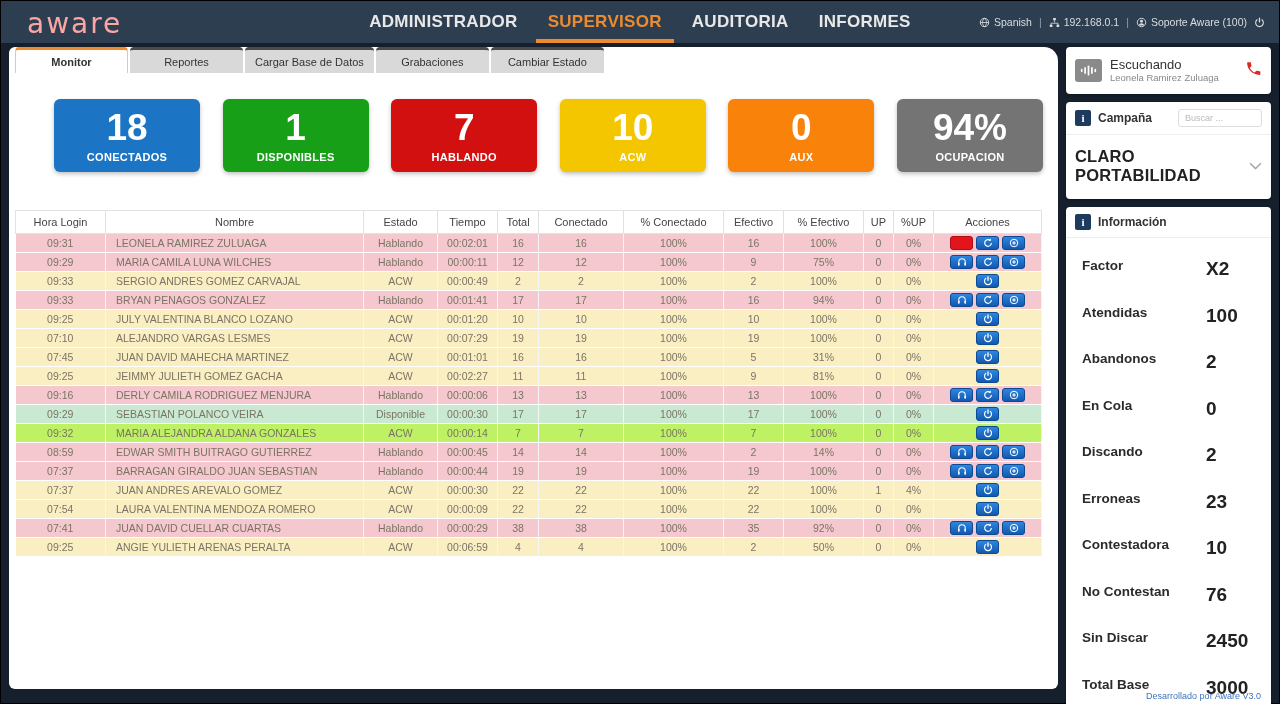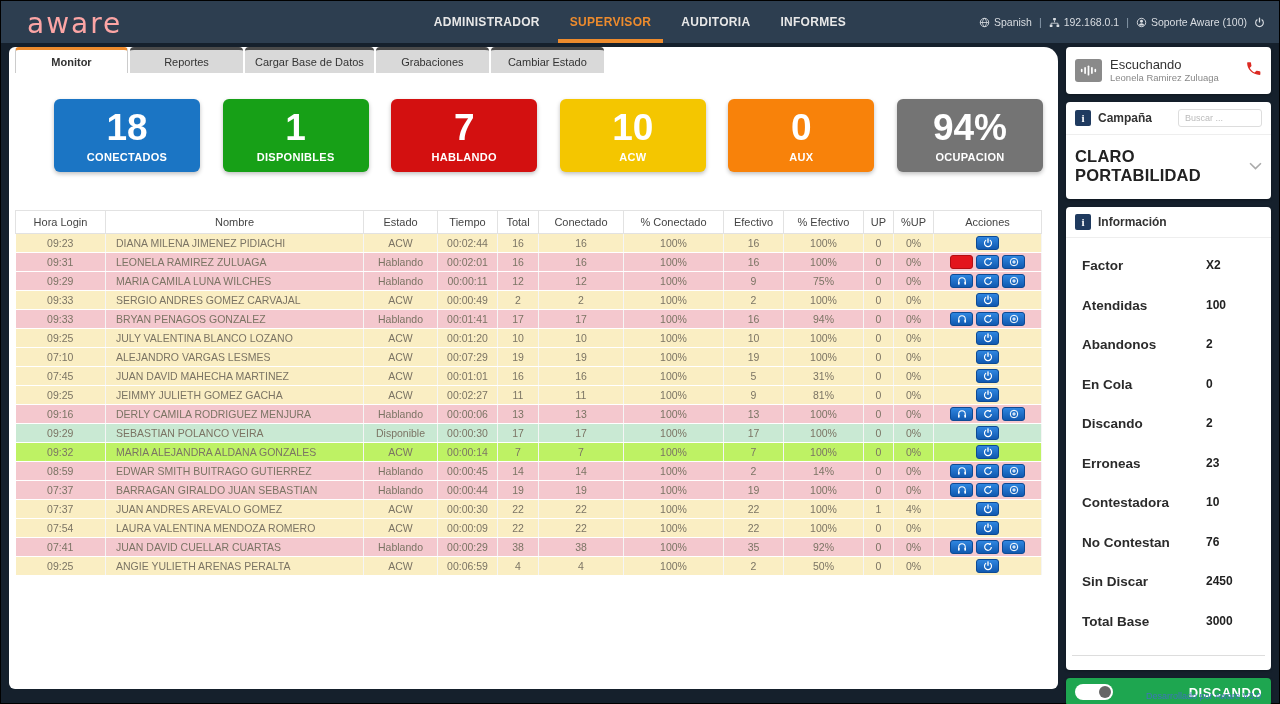--- a/index.html
+++ b/index.html
@@ -4,21 +4,21 @@
 <style>
   * { margin:0; padding:0; box-sizing:border-box; }
   html,body { width:1280px; height:704px; }
   body { font-family:"Liberation Sans", sans-serif; background:#15202c; overflow:hidden; }
   .page { width:1280px; height:704px; background:#15202c; border:1px solid #000; display:flex; flex-direction:column; }
 
   
   .topbar { height:42px; background:#2d3e50; display:flex; align-items:stretch; position:relative; flex-shrink:0; }
   .logo { color:#fca5a5; font-size:28px; letter-spacing:2px; padding:2px 0 0 26px; display:flex; align-items:center; font-family:"DejaVu Sans", sans-serif; }
   .nav { position:absolute; left:0; right:0; top:0; bottom:0; display:flex; justify-content:center; gap:30px; }
-  .nav-item { color:#e8e8e8; font-size:12px; font-weight:bold; letter-spacing:.3px; display:flex; align-items:center; position:relative; cursor:pointer; }
+  .nav-item { color:#e8e8e8; font-size:17px; font-weight:bold; letter-spacing:.3px; display:flex; align-items:center; position:relative; cursor:pointer; }
   .nav-item.active { color:#ed8b2d; }
   .nav-item.active::after { content:""; position:absolute; left:-12px; right:-12px; bottom:0; height:4px; background:#ed8b2d; }
   .topbar-right { margin-left:auto; display:flex; align-items:center; gap:7px; padding-right:14px; color:#d9dde2; font-size:10.5px; z-index:2; }
   .topbar-right .sep { color:#8fa0b0; }
   .tb-item { display:flex; align-items:center; gap:4px; cursor:pointer; }
   .tb-item svg { display:block; }
 
   
   .content { flex:1; display:flex; gap:8px; padding:4px 8px 0 8px; }
   .main-panel { width:1049px; height:642px; background:#fff; border-radius:6px 14px 6px 6px; position:relative; }
@@ -62,21 +62,21 @@
   .search-input::placeholder { color:#bbb; }
 
   .campaign-body { display:flex; align-items:center; padding:12px 9px 14px; }
   .campaign-name { font-size:16.5px; font-weight:bold; color:#222; letter-spacing:.2px; }
   .campaign-chevron { margin-left:auto; cursor:pointer; display:flex; }
 
   .info-panel { flex:1; display:flex; flex-direction:column; }
   .info-body { padding:20px 16px 0; flex:1; }
   .info-row { display:flex; margin-bottom:24.5px; }
   .info-label { font-size:13.5px; font-weight:bold; color:#2b2b2b; width:124px; }
-  .info-value { font-size:12px; font-weight:bold; color:#222; }
+  .info-value { font-size:19px; font-weight:bold; color:#222; }
   .info-divider { border-top:1px solid #ddd; margin:2px 6px 14px; }
 
   .dial-bar { height:28px; border-radius:4px; display:flex; align-items:center; padding:0 9px; flex-shrink:0; box-shadow:0 1px 3px rgba(0,0,0,.3); }
   .toggle { width:38px; height:16px; background:#fff; border-radius:9px; position:relative; cursor:pointer; }
   .toggle .knob { position:absolute; right:2px; top:2px; width:12px; height:12px; border-radius:50%; background:#666; }
   .dial-label { margin-left:auto; color:#fff; font-size:13px; font-weight:bold; letter-spacing:.5px; }
 
   .footer { height:16px; display:flex; justify-content:flex-end; align-items:center; padding-right:18px; }
   .footer span { font-size:9px; color:#3f74b8; }
 </style>
@@ -199,39 +199,20 @@
                 <th>Conectado</th>
                 <th>% Conectado</th>
                 <th>Efectivo</th>
                 <th>% Efectivo</th>
                 <th>UP</th>
                 <th>%UP</th>
                 <th>Acciones</th>
               </tr>
             </thead>
           <tbody id="tbody">
-              <tr style="background: rgb(250, 238, 195);">
-                <td>09:23</td>
-                <td class="left">DIANA MILENA JIMENEZ PIDIACHI</td>
-                <td>ACW</td>
-                <td>00:02:44</td>
-                <td>16</td>
-                <td>16</td>
-                <td>100%</td>
-                <td>16</td>
-                <td>100%</td>
-                <td>0</td>
-                <td>0%</td>
-                <td class="actions"><button class="act-btn power">
-                    <svg width="10" height="10" viewBox="0 0 12 12">
-                      <path d="M6 1v4.2" stroke="#fff" stroke-width="1.6" fill="none" stroke-linecap="round"></path>
-                      <path d="M3.3 2.9a4.2 4.2 0 1 0 5.4 0" stroke="#fff" stroke-width="1.4" fill="none" stroke-linecap="round"></path>
-                    </svg>
-                  </button></td>
-              </tr>
               <tr style="background: rgb(244, 200, 206);">
                 <td>09:31</td>
                 <td class="left">LEONELA RAMIREZ ZULUAGA</td>
                 <td>Hablando</td>
                 <td>00:02:01</td>
                 <td>16</td>
                 <td>16</td>
                 <td>100%</td>
                 <td>16</td>
                 <td>100%</td>

